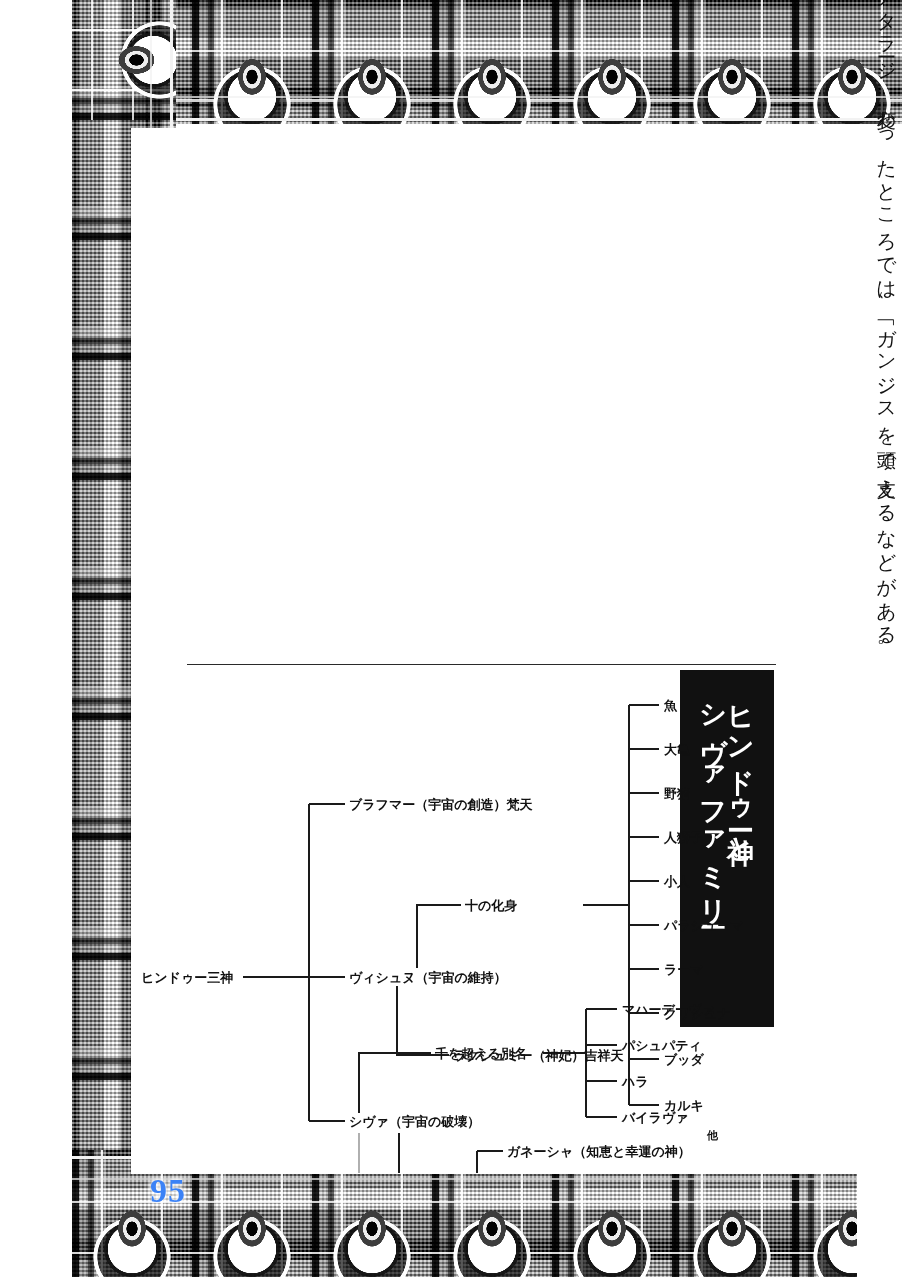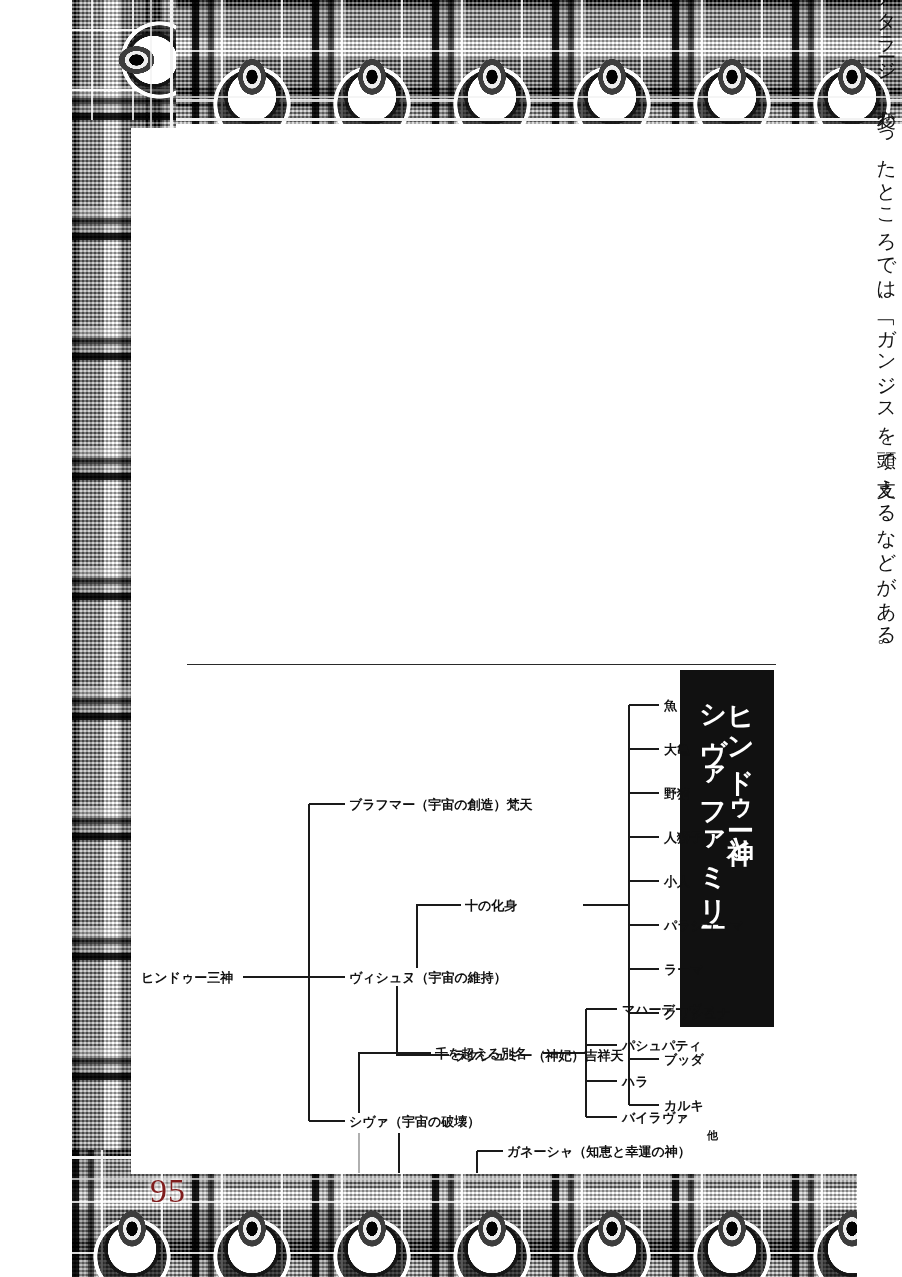--- a/index.html
+++ b/index.html
@@ -69,21 +69,21 @@
 
   
   #content-panel{
     position:absolute;left:131px;top:128px;width:771px;height:1046px;
     background:#fff;
   }
   
   #page-number{
     position:absolute;left:150px;top:1172px;
     font-family:"Liberation Serif","DejaVu Serif",serif;
-    font-size:34px;font-weight:400;color:#7f1d1d;letter-spacing:1px;
+    font-size:34px;font-weight:700;color:#3b82f6;letter-spacing:1px;
     text-shadow:0 0 3px #fff,0 0 6px #fff,0 0 9px #fff;
   }
 
   
   #body-text{
     position:absolute;right:6px;top:10px;
     height:520px;width:570px;
     display:flex;flex-direction:row-reverse;
     align-items:flex-start;
     writing-mode:vertical-rl;

